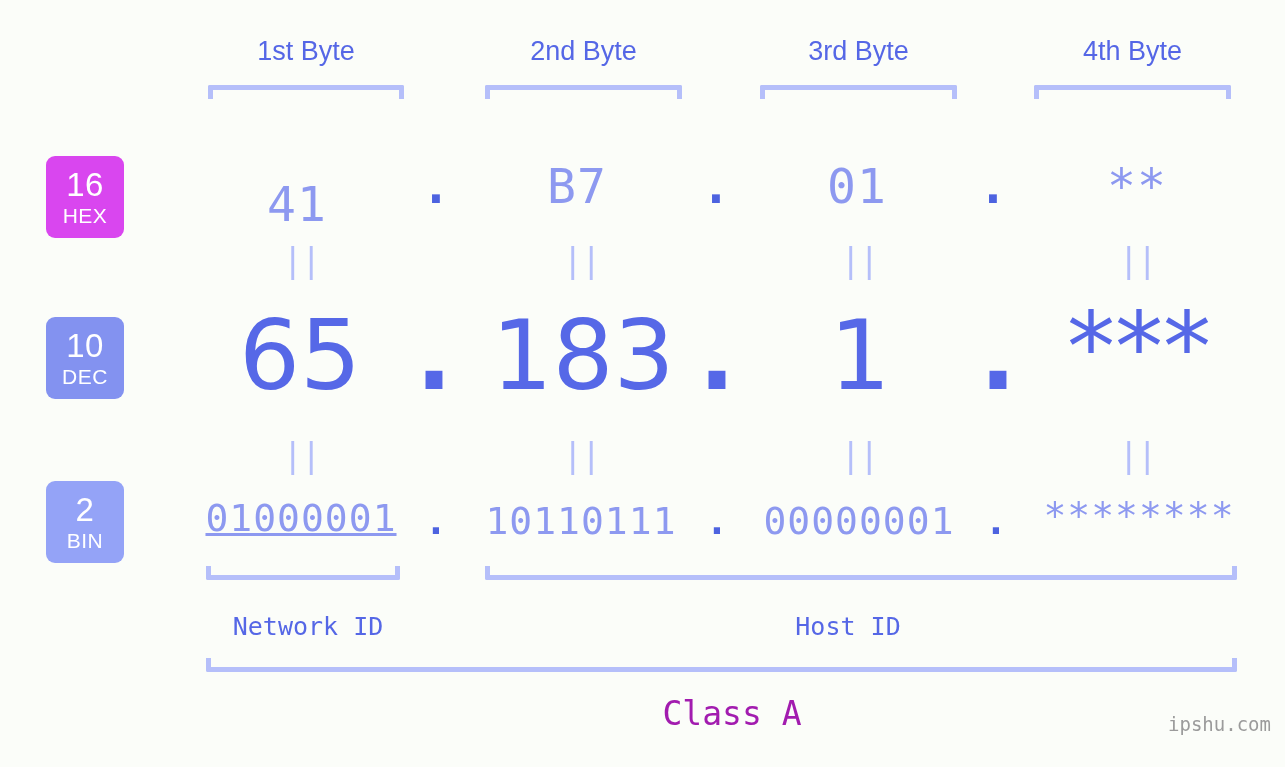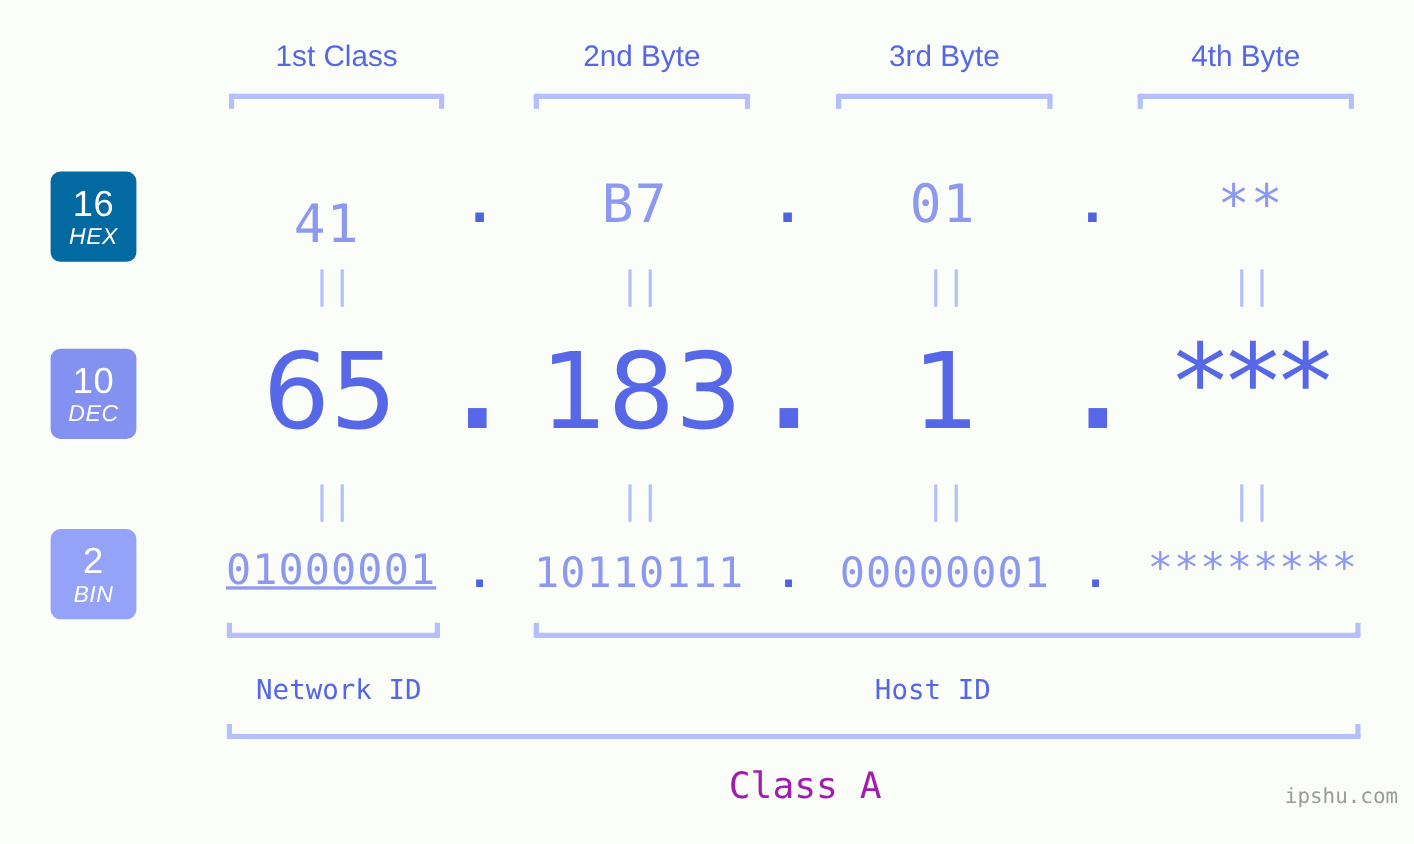--- a/index.html
+++ b/index.html
@@ -67,23 +67,22 @@
   .badge .radix {
     font-size: 33px;
     font-weight: 400;
     letter-spacing: 0.5px;
   }
   .badge .sysname {
     font-size: 21px;
     font-weight: 400;
     margin-top: 4px;
     letter-spacing: 0.5px;
-    font-style: italic;
-  }
-  .badge-hex { top: 156px; background: #0369a1; }
+  }
+  .badge-hex { top: 156px; background: #d946ef; }
   .badge-dec { top: 317px; background: #8392f0; }
   .badge-bin { top: 481px; background: #94a3f7; }
 
   
   .row {
     position: absolute;
     left: 0;
     width: 1285px;
     height: 0;
   }
@@ -176,21 +175,21 @@
     color: #9b9b9b;
     letter-spacing: 0px;
   }
 </style>
 </head>
 <body>
 
 <div id="stage">
 
   <div class="byte-label" style="left:208px; width:196px; top:36px;">
-    <span>1st Class</span>
+    <span>1st Byte</span>
   </div>
   <div class="byte-label" style="left:485px; width:197px; top:36px;">
     <span>2nd Byte</span>
   </div>
   <div class="byte-label" style="left:760px; width:197px; top:36px;">
     <span>3rd Byte</span>
   </div>
   <div class="byte-label" style="left:1034px; width:197px; top:36px;">
     <span>4th Byte</span>
   </div>

